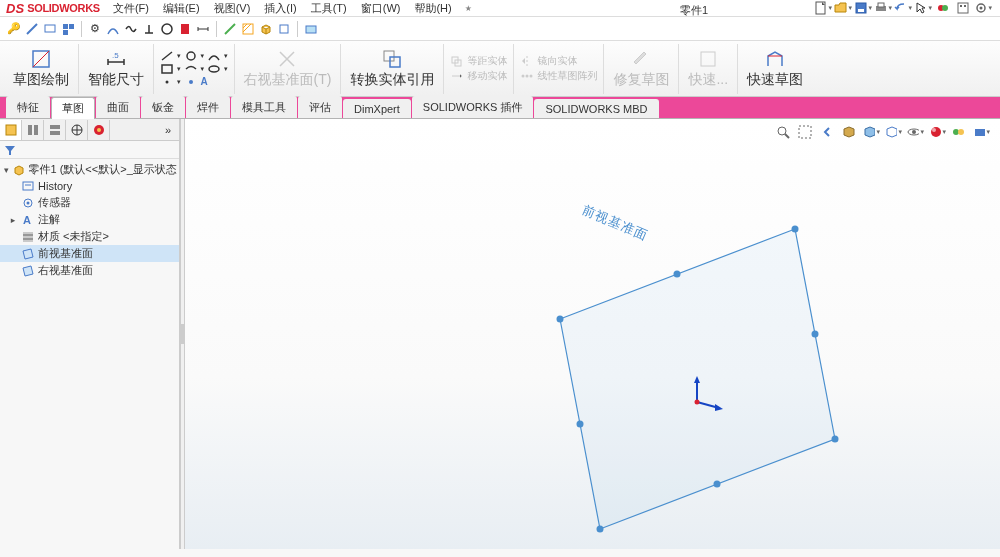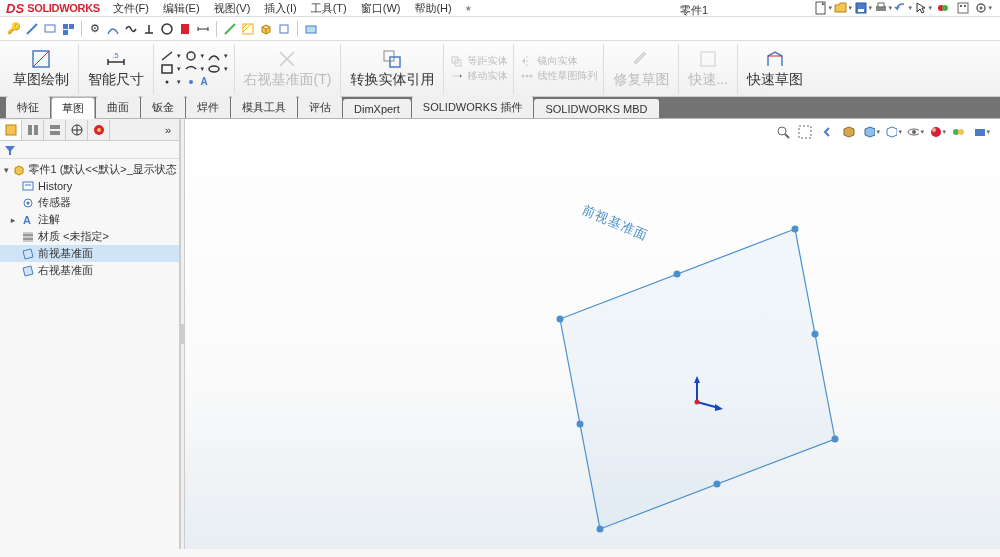--- a/index.html
+++ b/index.html
@@ -27,21 +27,21 @@
   .ribbon-group { display: flex; flex-direction: column; align-items: center; justify-content: center; padding: 2px 6px; border-right: 1px solid #ddd; height: 50px; }
   .rb-btn { display: flex; flex-direction: column; align-items: center; gap: 1px; cursor: pointer; padding: 1px 3px; border-radius: 2px; }
   .rb-btn .rb-ico { width: 22px; height: 22px; display: flex; align-items: center; justify-content: center; }
   .rb-btn .lbl { font-size: 14px; color: #333; white-space: nowrap; }
   .rb-btn.disabled .lbl, .rb-btn.disabled .rb-ico { color: #bbb; }
   .rb-mini { display: flex; flex-direction: column; gap: 1px; }
   .rb-mini-row { display: flex; align-items: center; gap: 3px; font-size: 10px; color: #333; cursor: pointer; }
   .rb-mini-row.disabled { color: #bbb; }
 
   
-  .tabbar { height: 22px; background: #737373; display: flex; align-items: flex-end; padding-left: 6px; border-bottom: 1px solid #b3b3b3; }
+  .tabbar { height: 22px; background: #ec4899; display: flex; align-items: flex-end; padding-left: 6px; border-bottom: 1px solid #b3b3b3; }
   .tab { padding: 3px 10px; font-size: 11px; color: #333; border: 1px solid transparent; border-bottom: none; cursor: pointer; background: #f0f0f0; margin-right: 1px; border-radius: 3px 3px 0 0; }
   .tab.active { background: #fff; border-color: #b3b3b3; position: relative; top: 1px; }
 
   
   .main { display: flex; height: 430px; }
   .side { width: 180px; background: #f7f7f7; border-right: 1px solid #ccc; display: flex; flex-direction: column; }
   .side-tabs { height: 22px; display: flex; align-items: center; gap: 0; border-bottom: 1px solid #ccc; background: #f0f0f0; }
   .side-tab { width: 22px; height: 20px; display: flex; align-items: center; justify-content: center; cursor: pointer; border-right: 1px solid #ccc; }
   .side-tab.active { background: #fff; }
   .side-filter { height: 18px; display: flex; align-items: center; padding: 0 4px; border-bottom: 1px solid #ddd; }

